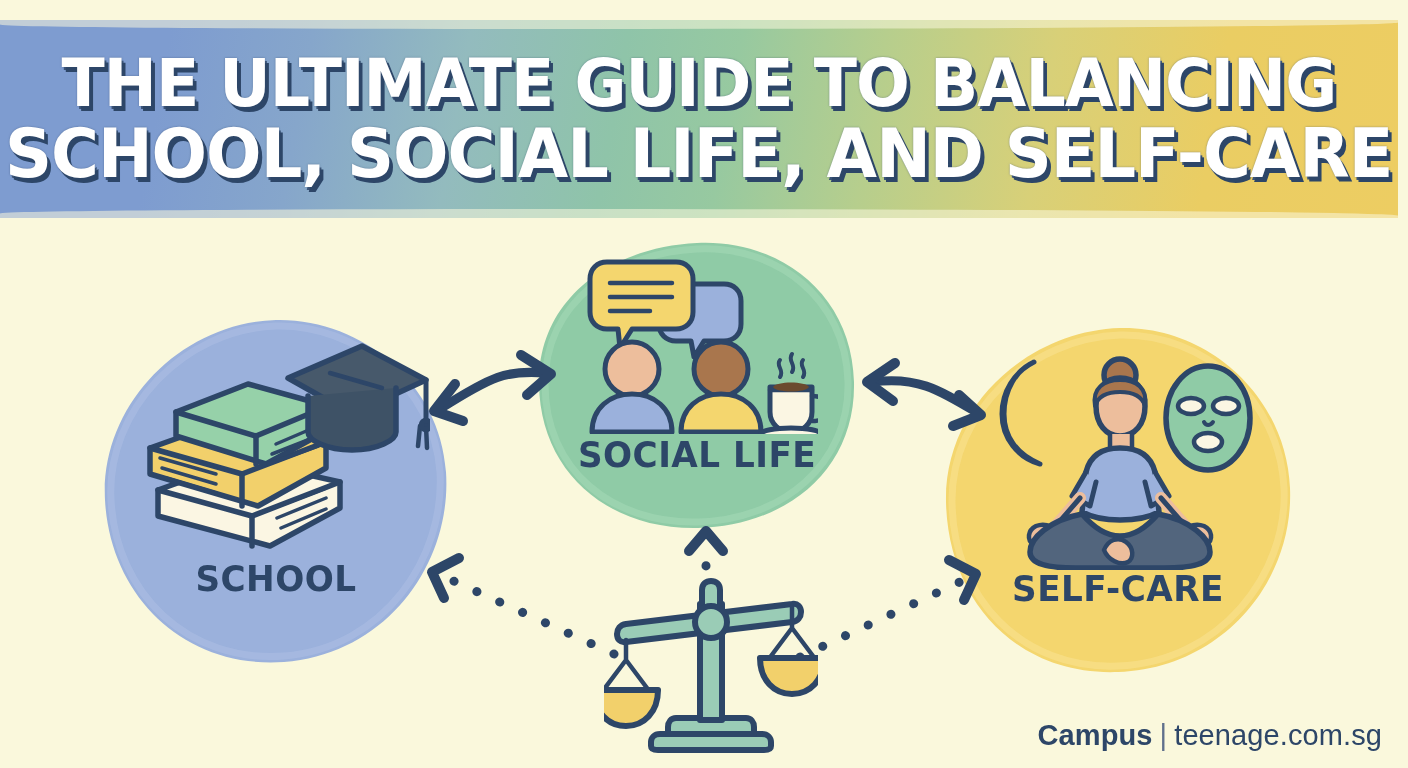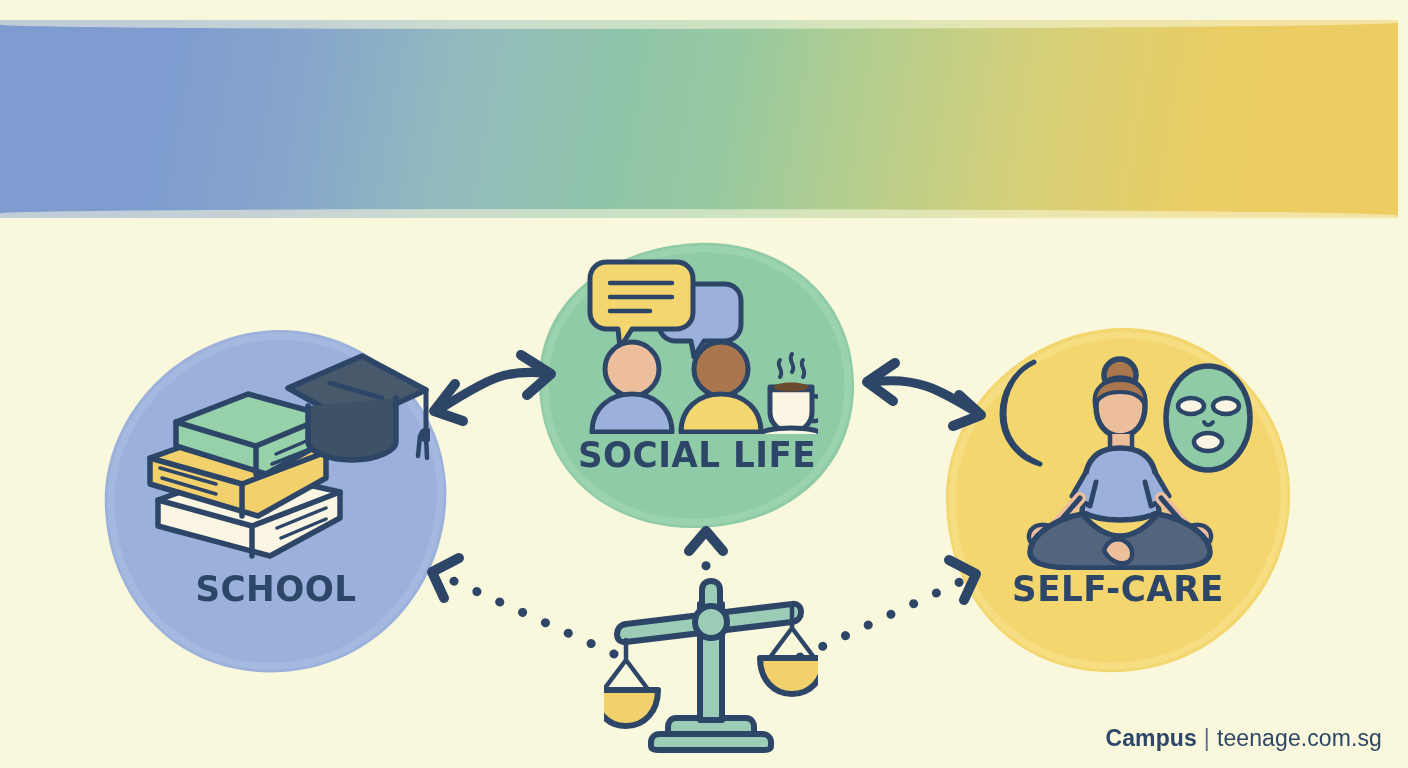--- a/index.html
+++ b/index.html
@@ -107,21 +107,21 @@
     font-size: 36px;
     letter-spacing: .5px;
     transform: scaleX(0.95);
     z-index: 3;
   }
   .node-art {
     position: absolute;
     z-index: 2;
   }
 
-  #node-school { left: 98px; top: 322px; width: 356px; height: 356px; }
+  #node-school { left: 98px; top: 312px; width: 356px; height: 356px; }
   #node-social { left: 534px; top: 238px; width: 326px; height: 294px; }
   #node-selfcare { left: 940px; top: 322px; width: 356px; height: 356px; }
 
   #node-school .node-label  { top: 246px; }
   #node-social .node-label  { top: 196px; }
   #node-selfcare .node-label{ top: 246px; }
 
   
   #connectors {
     position: absolute;
@@ -140,35 +140,39 @@
     height: 212px;
     z-index: 5;
   }
 
   
   #footer {
     position: absolute;
     right: 26px;
     bottom: 16px;
     color: #2D4668;
-    font-size: 23px;
+    font-size: 29px;
     letter-spacing: .1px;
     z-index: 6;
     white-space: nowrap;
   }
   #footer .brand { font-weight: bold; }
   #footer .sep { padding: 0 7px; color: #60708c; font-weight: 300; }
   #footer .site { font-weight: normal; }
 </style>
 </head>
 <body>
 
 <div id="canvas">
 
   <div id="banner"></div>
+  <div id="title-block">
+    <div class="title-line">THE ULTIMATE GUIDE TO BALANCING</div>
+    <div class="title-line second">SCHOOL, SOCIAL LIFE, AND SELF-CARE</div>
+  </div>
 
   <svg id="connectors" viewBox="0 0 1408 768">
     <defs>
       <style>
         .ln { fill:none; stroke:#2D4668; stroke-linecap:round; stroke-linejoin:round; }
       </style>
     </defs>
 
     <g>
       <path class="ln" d="M440,409 C 492,376 506,370 545,373" stroke-width="9"></path>

